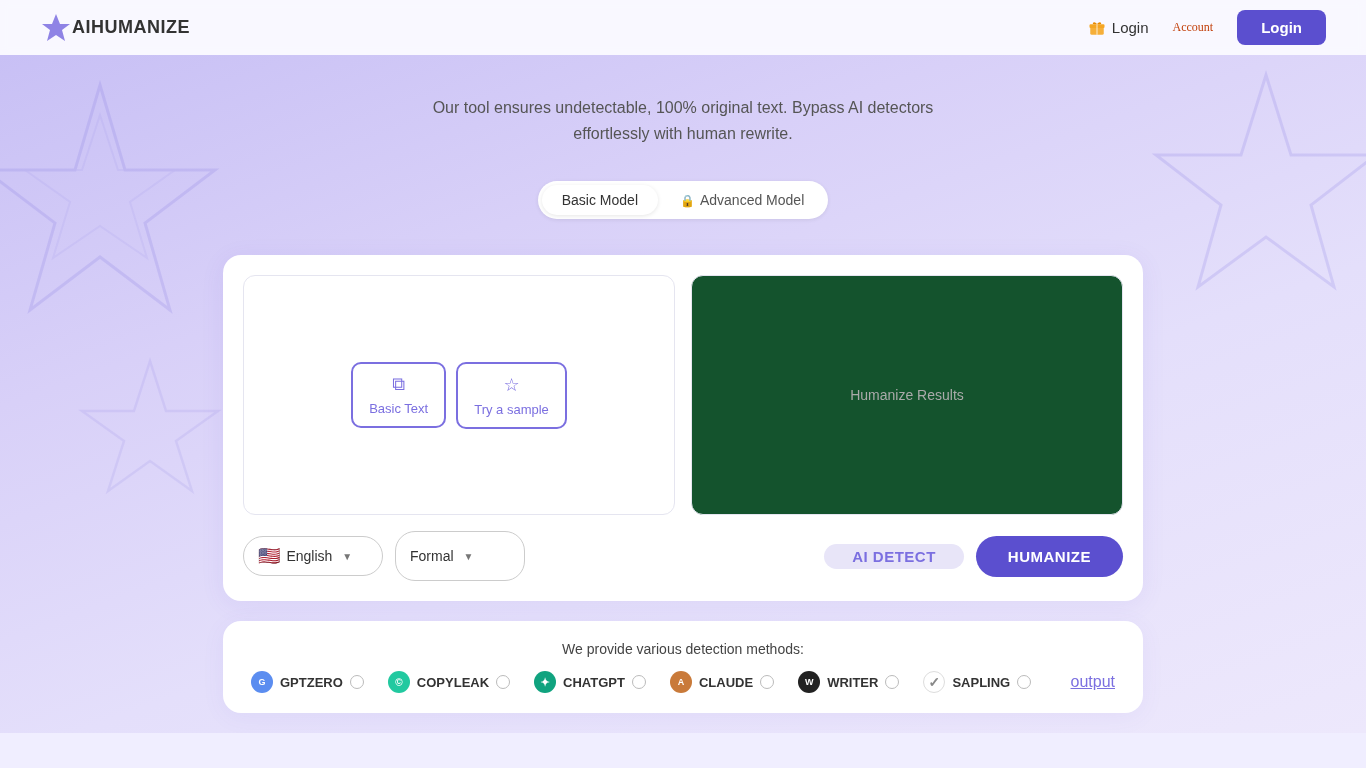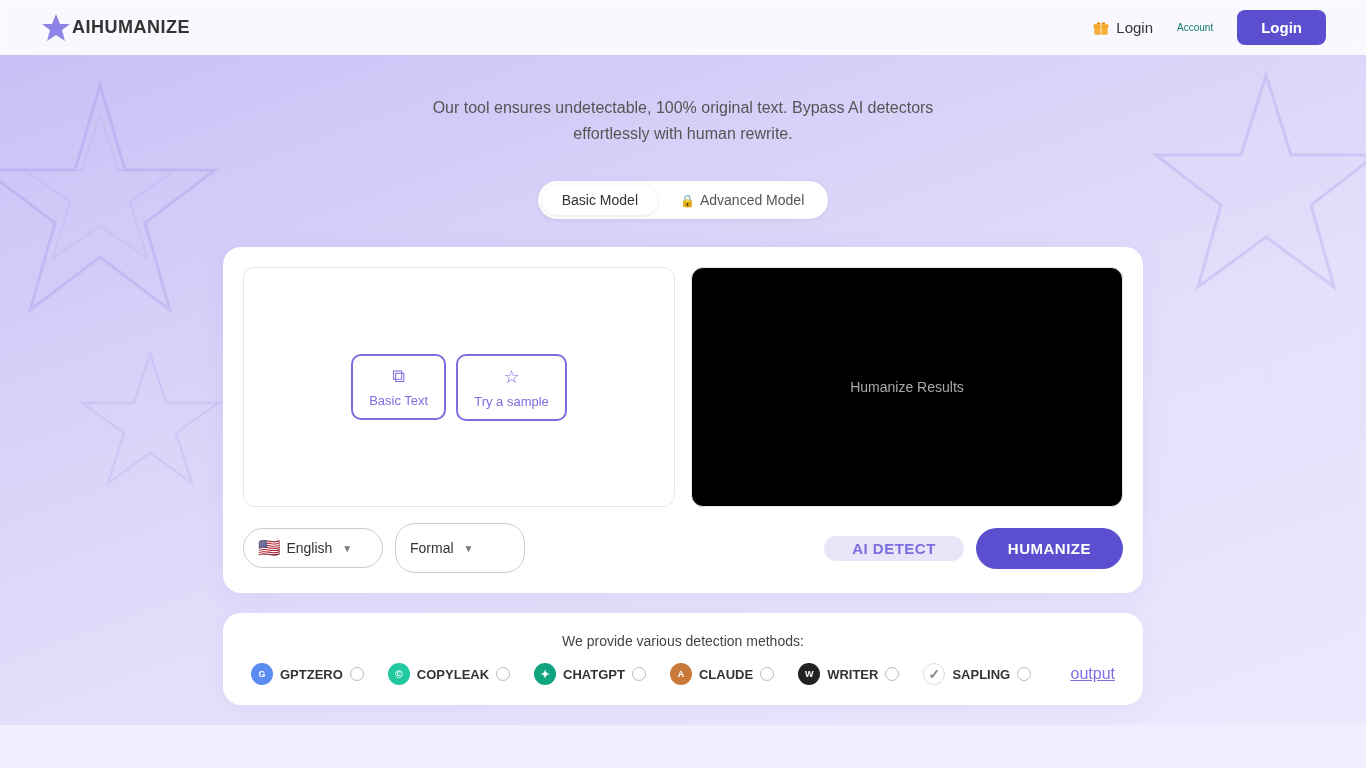--- a/index.html
+++ b/index.html
@@ -43,23 +43,24 @@
     .nav-price {
       display: flex;
       align-items: center;
       gap: 6px;
       font-size: 15px;
       color: #333;
       cursor: pointer;
       text-decoration: none;
     }
     .nav-account {
-      font-size: 10px;
-      color: #0f766e;
-      cursor: pointer;
+      font-size: 12px;
+      color: #c2410c;
+      cursor: pointer;
+      font-family: Liberation Serif, serif;
     }
     .login-btn {
       background: #5b4fcf;
       color: white;
       border: none;
       border-radius: 8px;
       padding: 9px 24px;
       font-size: 15px;
       font-weight: 600;
       cursor: pointer;
@@ -121,21 +122,21 @@
       z-index: 2;
     }
 
     
     .model-tabs {
       display: inline-flex;
       background: white;
       border-radius: 25px;
       padding: 4px;
       gap: 2px;
-      margin-bottom: 28px;
+      margin-bottom: 36px;
       position: relative;
       z-index: 2;
       box-shadow: 0 1px 4px rgba(0,0,0,0.08);
     }
     .model-tab {
       padding: 7px 20px;
       border-radius: 20px;
       font-size: 14px;
       cursor: pointer;
       border: none;
@@ -201,21 +202,21 @@
       align-items: center;
       gap: 6px;
       font-size: 13px;
       min-width: 90px;
     }
     .editor-action-btn .btn-icon {
       font-size: 18px;
     }
 
     .results-pane {
-      background: #000000;
+      background: #14532d;
     }
     .results-label {
       font-size: 14px;
       color: #aaa;
     }
 
     
     .controls-row {
       display: flex;
       align-items: center;

